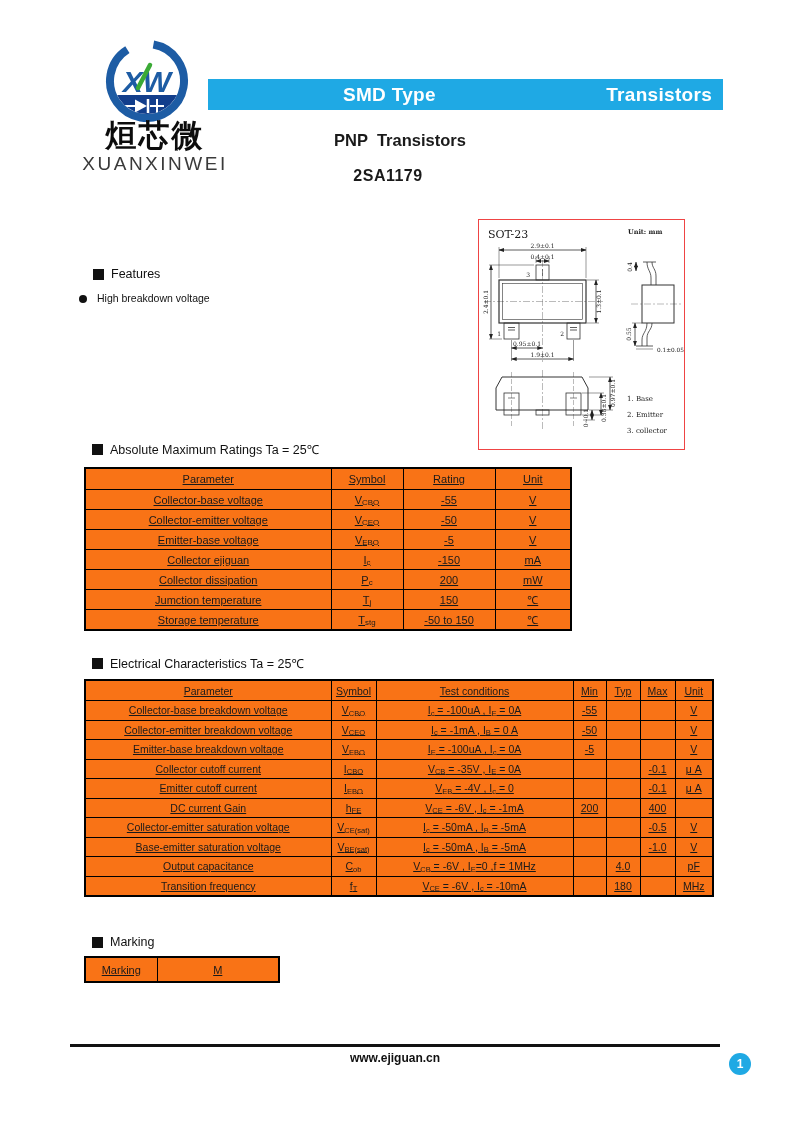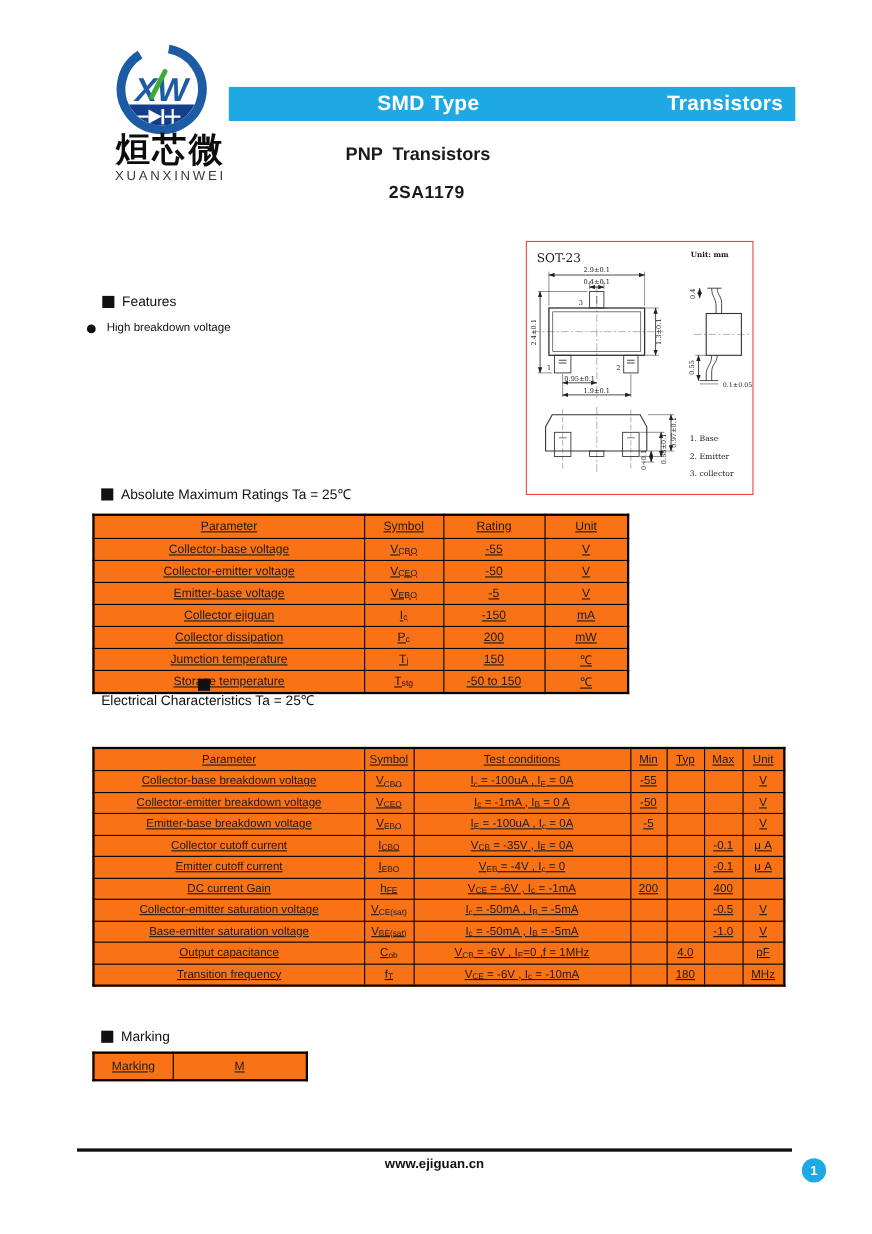--- a/index.html
+++ b/index.html
@@ -7,27 +7,27 @@
     position:relative; width:793px; height:1122px; margin:0 auto;
     background:#ffffff; font-family:"Liberation Sans", sans-serif;
     color:#1a1a1a; overflow:hidden;
   }
   
   .logo-block { position:absolute; left:75px; top:33px; width:160px; }
   .logo-svg { position:absolute; left:22px; top:6px; }
   .logo-cn { position:absolute; left:0; top:82px; width:160px; text-align:center;
              font-size:31px; font-weight:bold; letter-spacing:2px; color:#0c0c0c; white-space:nowrap; }
   .logo-en { position:absolute; left:0; top:120px; width:160px; text-align:center;
-             font-size:12px; letter-spacing:2.5px; color:#3a3a3a; white-space:nowrap; }
+             font-size:19px; letter-spacing:2.5px; color:#3a3a3a; white-space:nowrap; }
   
   .cyan-bar { position:absolute; left:208px; top:79px; width:515px; height:31px;
               display:flex; align-items:center; justify-content:space-between;
               padding:0 11px 0 135px; box-sizing:border-box;gap:36px; }
   .cyan-bar span { color:#ffffff; font-size:19px; font-weight:bold; letter-spacing:0.3px; }
-  .title-1 { position:absolute; left:200px; top:131px; width:360px; text-align:center;
+  .title-1 { position:absolute; left:220px; top:131px; width:360px; text-align:center;
              font-size:16.5px; font-weight:bold; white-space:pre; }
   .title-2 { position:absolute; left:208px; top:167px; width:360px; text-align:center;
              font-size:16px; font-weight:bold; letter-spacing:0.5px; }
   
   .pkg-box { position:absolute; left:478px; top:219px; width:205px; height:229px;
              border:1px solid #ef4444; background:#fff; }
   .pkg-box svg { display:block; }
   .dwg-label { font-family:"DejaVu Serif", serif; fill:#1a1a1a; }
   
   .sec-heading { position:absolute; display:flex; align-items:center; font-size:12.5px; color:#111;padding-left:20px; }
@@ -264,21 +264,21 @@
         </tr>
       <tr>
           <td class="td-left">Storage temperature</td>
           <td>T<sub class="ss">stg</sub></td>
           <td>-50 to 150</td>
           <td>℃</td>
         </tr>
     </tbody>
   </table>
 
-  <div class="sec-heading" style="left:72px; top:617px;flex-direction:column;">
+  <div class="sec-heading" style="left:72px; top:655px;">
     <span class="sq"></span>
     <span>Electrical Characteristics Ta = 25℃</span>
   </div>
   <table class="t2">
     <colgroup>
         <col style="width:246px">
         <col style="width:45px">
         <col style="width:197px">
         <col style="width:33px">
         <col style="width:34px">

